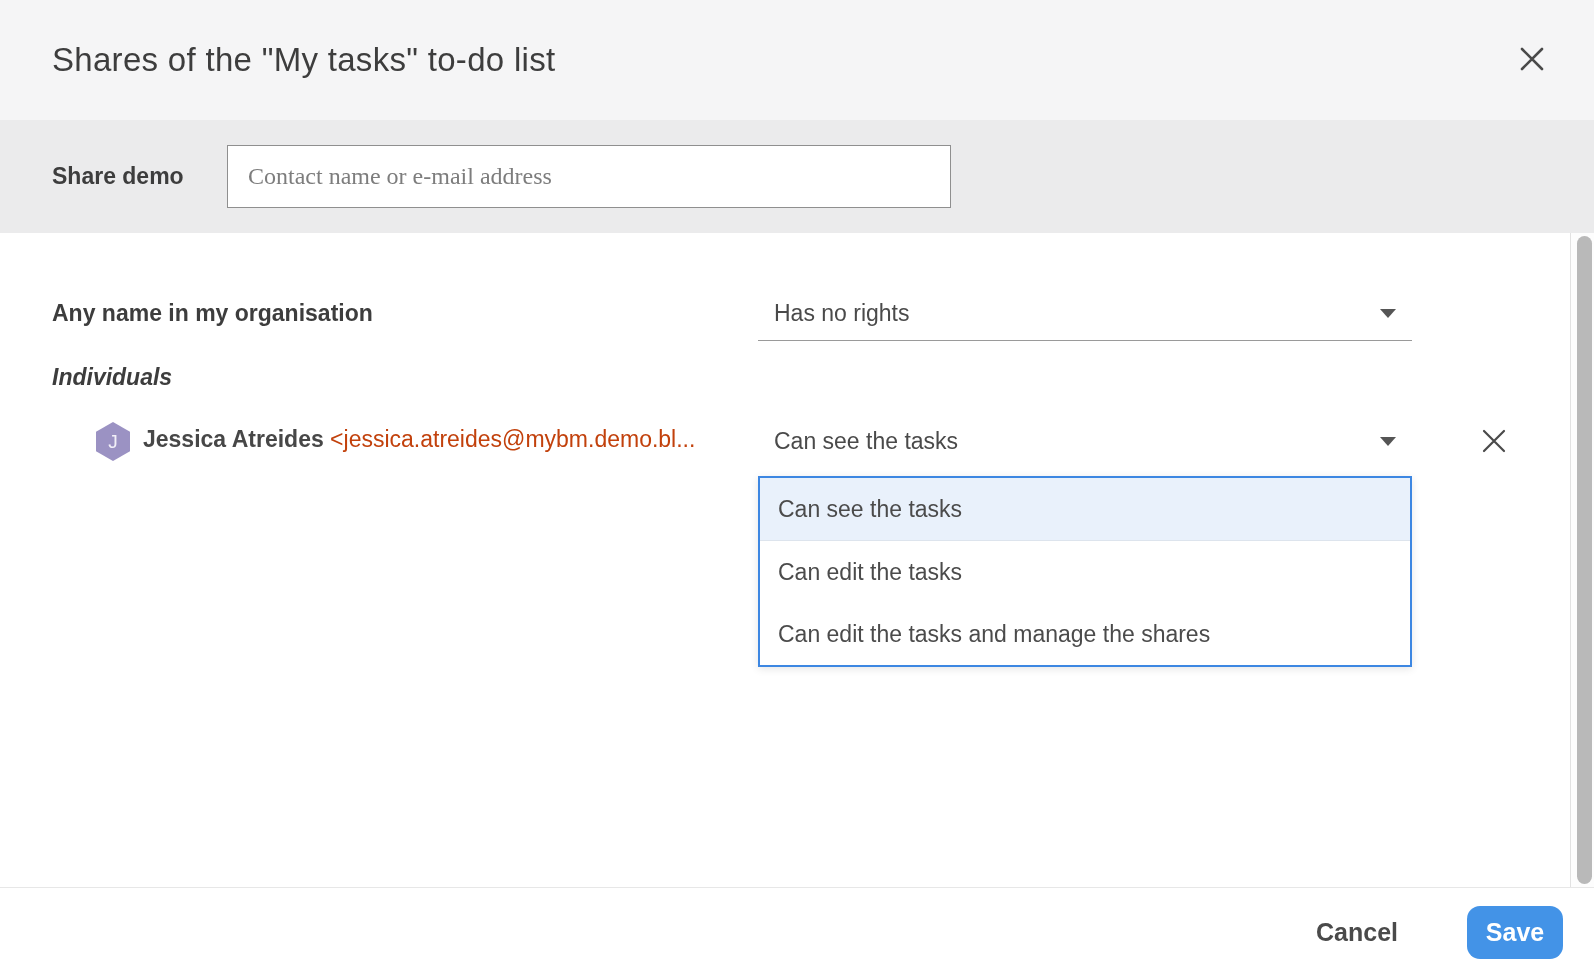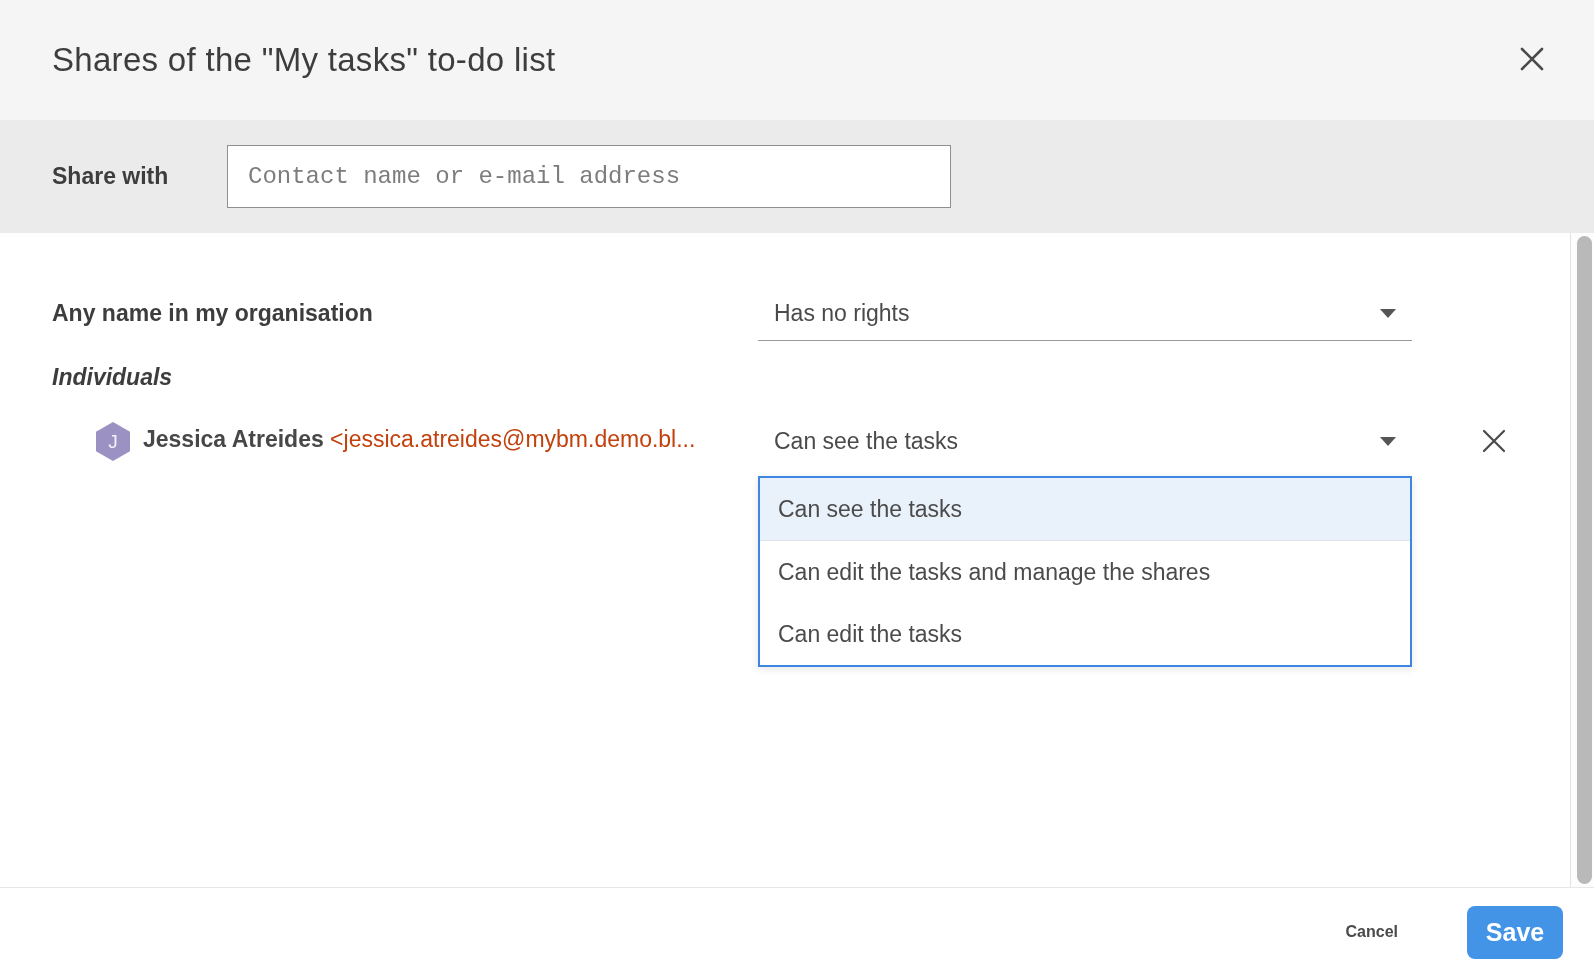--- a/index.html
+++ b/index.html
@@ -8,21 +8,21 @@
   .dialog { width:1594px; height:976px; display:flex; flex-direction:column; background:#fff; }
 
   
   .dialog-header { height:120px; flex:0 0 120px; background:#f5f5f6; display:flex; align-items:center; justify-content:space-between; padding:0 40px 0 52px; }
   .dialog-title { font-size:33px; font-weight:400; color:#3d3d3d; letter-spacing:0.3px; }
   .icon-btn { width:44px; height:44px; display:flex; align-items:center; justify-content:center; cursor:pointer; background:none; border:none; }
 
   
   .share-bar { height:113px; flex:0 0 113px; background:#ebebec; display:flex; align-items:center; padding-left:52px; }
   .share-label { font-size:23px; font-weight:700; color:#3d3d3d; width:175px; flex:0 0 175px; }
-  .share-input { width:724px; height:63px; border:1px solid #8f8f8f; background:#fff; font-size:24px; padding:0 20px; color:#333; font-family:Liberation Mono, monospace; }
+  .share-input { width:724px; height:63px; border:1px solid #8f8f8f; background:#fff; font-size:24px; padding:0 20px; color:#333; font-family:Liberation Serif, serif; }
   .share-input::placeholder { color:#7d7d7d; }
 
   
   .dialog-body { position:relative; height:654px; flex:0 0 654px; background:#fff; }
 
   .row-label { position:absolute; font-size:23px; font-weight:700; color:#3d3d3d; line-height:28px; }
   #org-label { left:52px; top:66px; }
   #individuals-label { left:52px; top:130px;font-style:italic; }
 
   .select { position:absolute; left:758px; width:654px; height:55px; display:flex; align-items:center; justify-content:space-between; padding:0 16px 0 16px; font-size:23px; color:#4a4a4a; cursor:pointer;gap:40px; }
@@ -41,41 +41,41 @@
   .dropdown-panel { position:absolute; left:758px; top:243px; width:654px; height:191px; background:#fff; border:2px solid #3d87e2; box-shadow:0 2px 8px rgba(0,0,0,0.10); display:flex; flex-direction:column; }
   .dropdown-option { flex:1; display:flex; align-items:center; padding-left:18px; font-size:23px; color:#4b4b4b; cursor:pointer; background:#fff; }
   .dropdown-option.selected { background:#e9f1fb; border-bottom:1px solid #dde4ed; }
 
   
   .scrollbar-track { position:absolute; right:0; top:0; width:24px; height:654px; background:#fdfdfd; border-left:1px solid #e2e2e2; }
   .scrollbar-thumb { position:absolute; right:2px; top:3px; width:15px; height:648px; background:#b9b9b9; border-radius:8px; cursor:pointer; }
 
   
   .dialog-footer { height:89px; flex:0 0 89px; background:#fff; border-top:1px solid #e7e7e7; box-shadow:0 -7px 9px -5px rgba(0,0,0,0.07); display:flex; align-items:center; justify-content:flex-end; padding-right:31px; }
-  .cancel-btn { font-size:16px; font-weight:700; color:#4a4a4a; background:none; border:none; cursor:pointer; font-family:"Liberation Sans", sans-serif; margin-right:69px; }
-  .save-btn { width:96px; height:53px; background:#4393e7; border:none; border-radius:8px; color:#fff; font-size:25px; font-weight:700; cursor:pointer; font-family:"Liberation Sans", sans-serif; }
+  .cancel-btn { font-size:25px; font-weight:700; color:#4a4a4a; background:none; border:none; cursor:pointer; font-family:"Liberation Sans", sans-serif; margin-right:69px; }
+  .save-btn { width:96px; height:53px; background:#4393e7; border:none; border-radius:13px; color:#fff; font-size:25px; font-weight:700; cursor:pointer; font-family:"Liberation Sans", sans-serif; }
 </style>
 </head>
 <body>
 
 <div class="dialog">
 
   <div class="dialog-header">
     <div class="dialog-title">Shares of the "My tasks" to-do list</div>
     <button class="icon-btn">
       <span>
         <svg width="32" height="32" viewBox="0 0 32 32">
             <path d="M6 6 L26 26 M26 6 L6 26" stroke="#4a4a4a" stroke-width="2.6" stroke-linecap="round"></path>
           </svg>
       </span>
     </button>
   </div>
 
   <div class="share-bar">
-    <div class="share-label">Share with</div>
+    <div class="share-label">Share demo</div>
     <input class="share-input" type="text" placeholder="Contact name or e-mail address" style="">
   </div>
 
   <div class="dialog-body">
 
     <div class="row-label" id="org-label">Any name in my organisation</div>
 
     <div class="select" id="org-select">
       <span>Has no rights</span>
       <span class="caret"></span>
@@ -99,22 +99,22 @@
     <button class="remove-btn">
       <span>
         <svg width="28" height="28" viewBox="0 0 28 28">
             <path d="M4 4 L24 24 M24 4 L4 24" stroke="#4a4a4a" stroke-width="2.2" stroke-linecap="round"></path>
           </svg>
       </span>
     </button>
 
     <div class="dropdown-panel">
       <div class="dropdown-option selected">Can see the tasks</div>
+      <div class="dropdown-option">Can edit the tasks</div>
       <div class="dropdown-option">Can edit the tasks and manage the shares</div>
-      <div class="dropdown-option">Can edit the tasks</div>
     </div>
 
     <div class="scrollbar-track">
       <div class="scrollbar-thumb"></div>
     </div>
   </div>
 
   <div class="dialog-footer">
     <button class="cancel-btn">Cancel</button>
     <button class="save-btn">Save</button>

